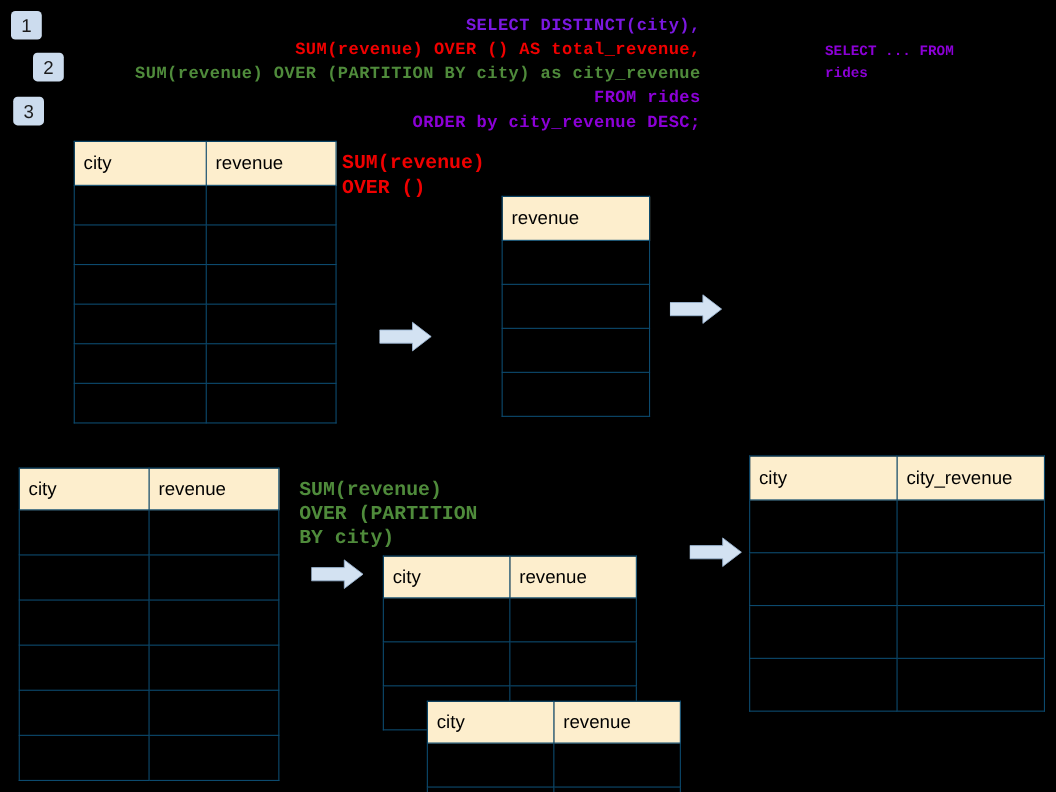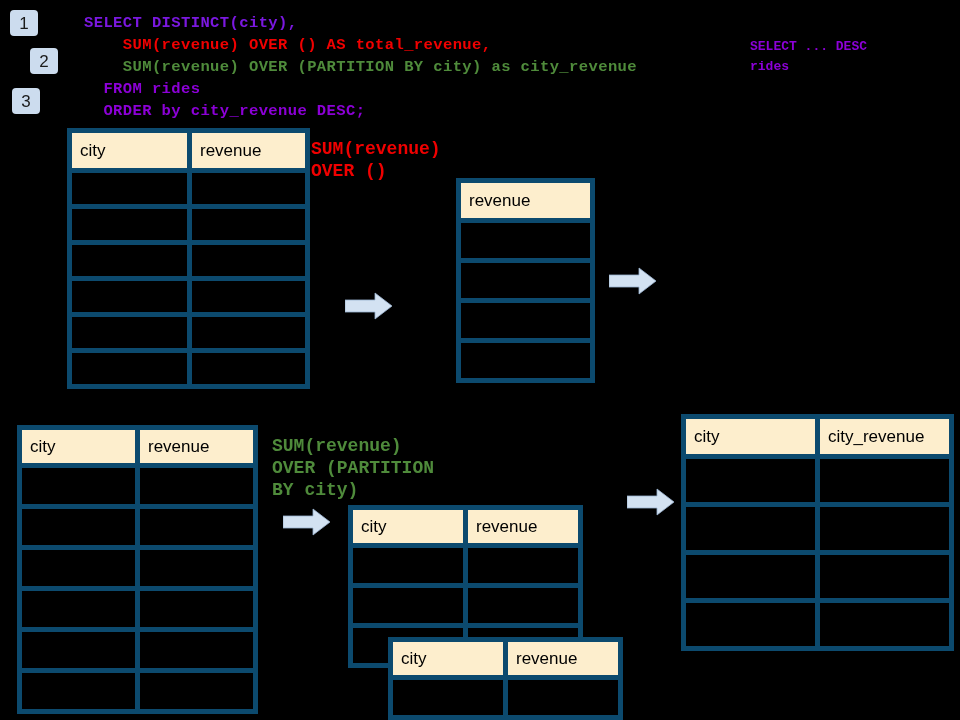--- a/index.html
+++ b/index.html
@@ -32,42 +32,42 @@
 
   
   .code {
     position: absolute;
     font-family: "Liberation Mono", monospace;
     font-size: 15.5px;
     letter-spacing: 0.4px;
     white-space: pre;
     font-weight: bold;
   }
-  .code-line { display: block; height: 22px; line-height: 22px; }
+  .code-line { display: block; height: 22px; line-height: 22px; text-align: right; }
 
   
   .annot {
     position: absolute;
     font-family: "Liberation Mono", monospace;
     font-size: 18px;
     font-weight: bold;
     line-height: 22px;
     white-space: pre;
   }
   .annot.small { font-size: 13px; line-height: 20px; }
 
   
   .tbl {
     position: absolute;
     border-collapse: collapse;
     table-layout: fixed;
     background: #000000;
   }
   .tbl td {
-    border: 5px solid #0c4a6e;
+    border: 1px solid #0c4a6e;
     padding: 0;
     background: #000000;
   }
   .tbl td.hd {
     background: #fdeecd;
     color: #000000;
     font-family: "Liberation Sans", sans-serif;
     font-size: 17px;
     padding: 0 8px;
     vertical-align: middle;
@@ -87,21 +87,21 @@
 
   <div id="badges-layer">
       <div class="badge" style="left: 10px; top: 10px; width: 28px; height: 26px; background: rgb(204, 220, 238);">1</div>
       <div class="badge" style="left: 30px; top: 48px; width: 28px; height: 26px; background: rgb(204, 220, 238);">2</div>
       <div class="badge" style="left: 12px; top: 88px; width: 28px; height: 26px; background: rgb(204, 220, 238);">3</div>
     </div>
 
   <div class="code" id="query-block" style="left:84px; top:12px;"><span class="code-line" style="color: rgb(123, 24, 224);">SELECT DISTINCT(city),</span><span class="code-line" style="color: rgb(240, 0, 0);">    SUM(revenue) OVER () AS total_revenue,</span><span class="code-line" style="color: rgb(79, 139, 59);">    SUM(revenue) OVER (PARTITION BY city) as city_revenue</span><span class="code-line" style="color: rgb(140, 0, 215);">  FROM rides</span><span class="code-line" style="color: rgb(140, 0, 215);">  ORDER by city_revenue DESC;</span></div>
 
   <div id="annotations-layer">
-      <div class="annot small" style="left: 750px; top: 37px; color: rgb(140, 0, 215);">SELECT ... DESC
+      <div class="annot small" style="left: 750px; top: 37px; color: rgb(140, 0, 215);">SELECT ... FROM
 rides</div>
       <div class="annot" style="left: 311px; top: 138px; color: rgb(240, 0, 0);">SUM(revenue)
 OVER ()</div>
       <div class="annot" style="left: 272px; top: 435px; color: rgb(79, 139, 59);">SUM(revenue)
 OVER (PARTITION
 BY city)</div>
     </div>
 
   <div id="tables-layer">
       <table class="tbl" style="left: 67px; top: 128px;">

